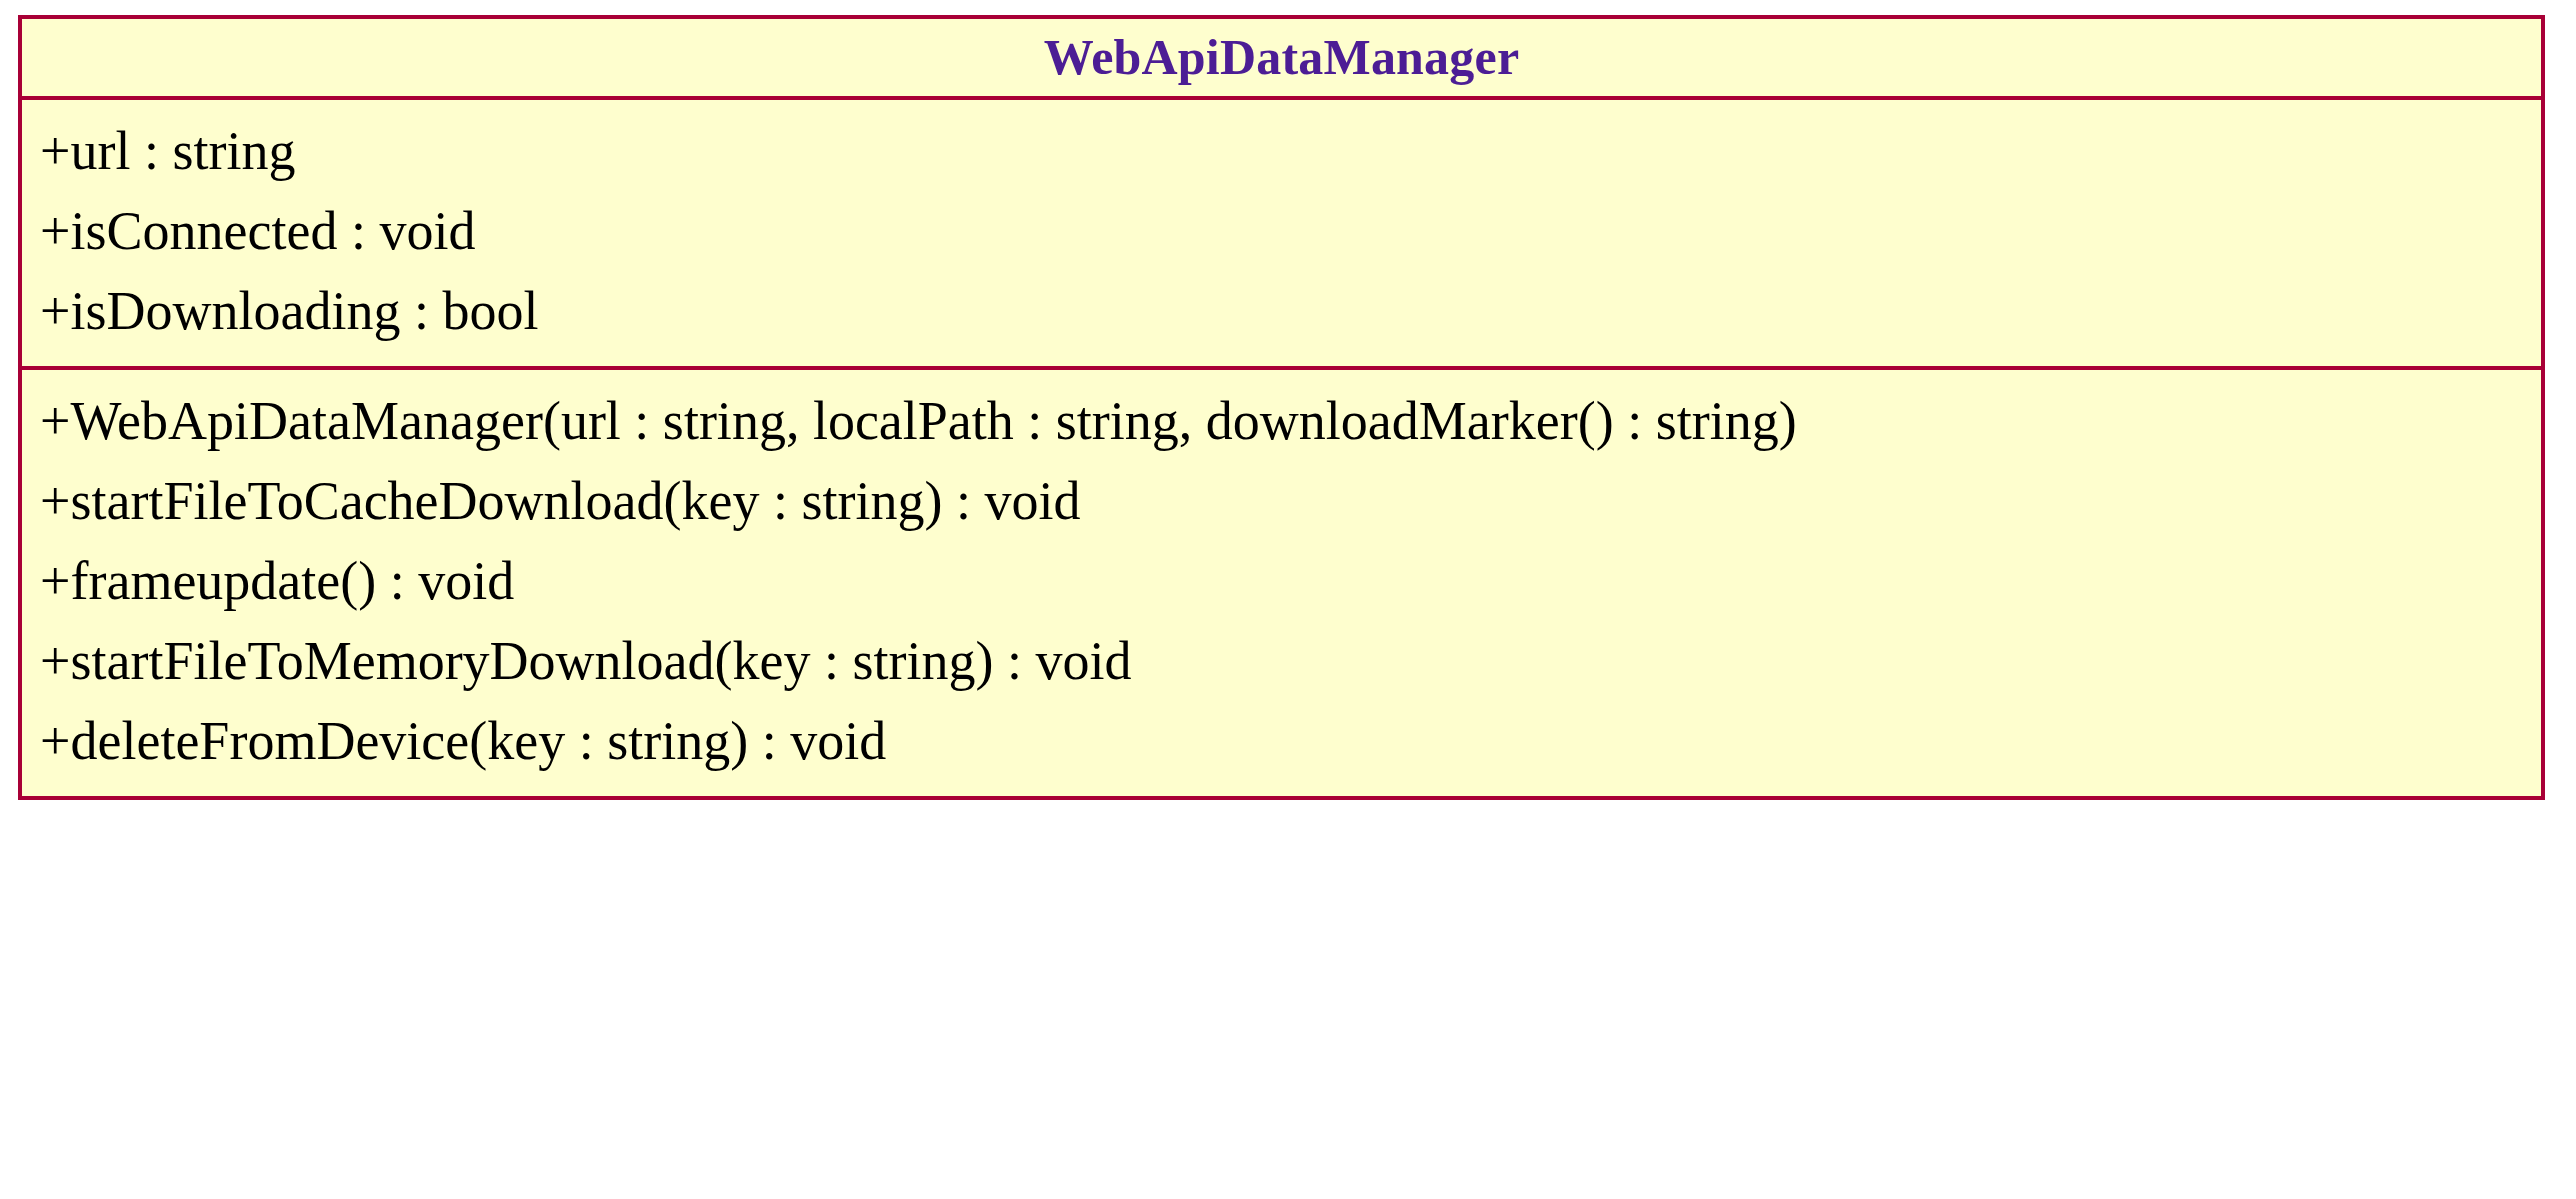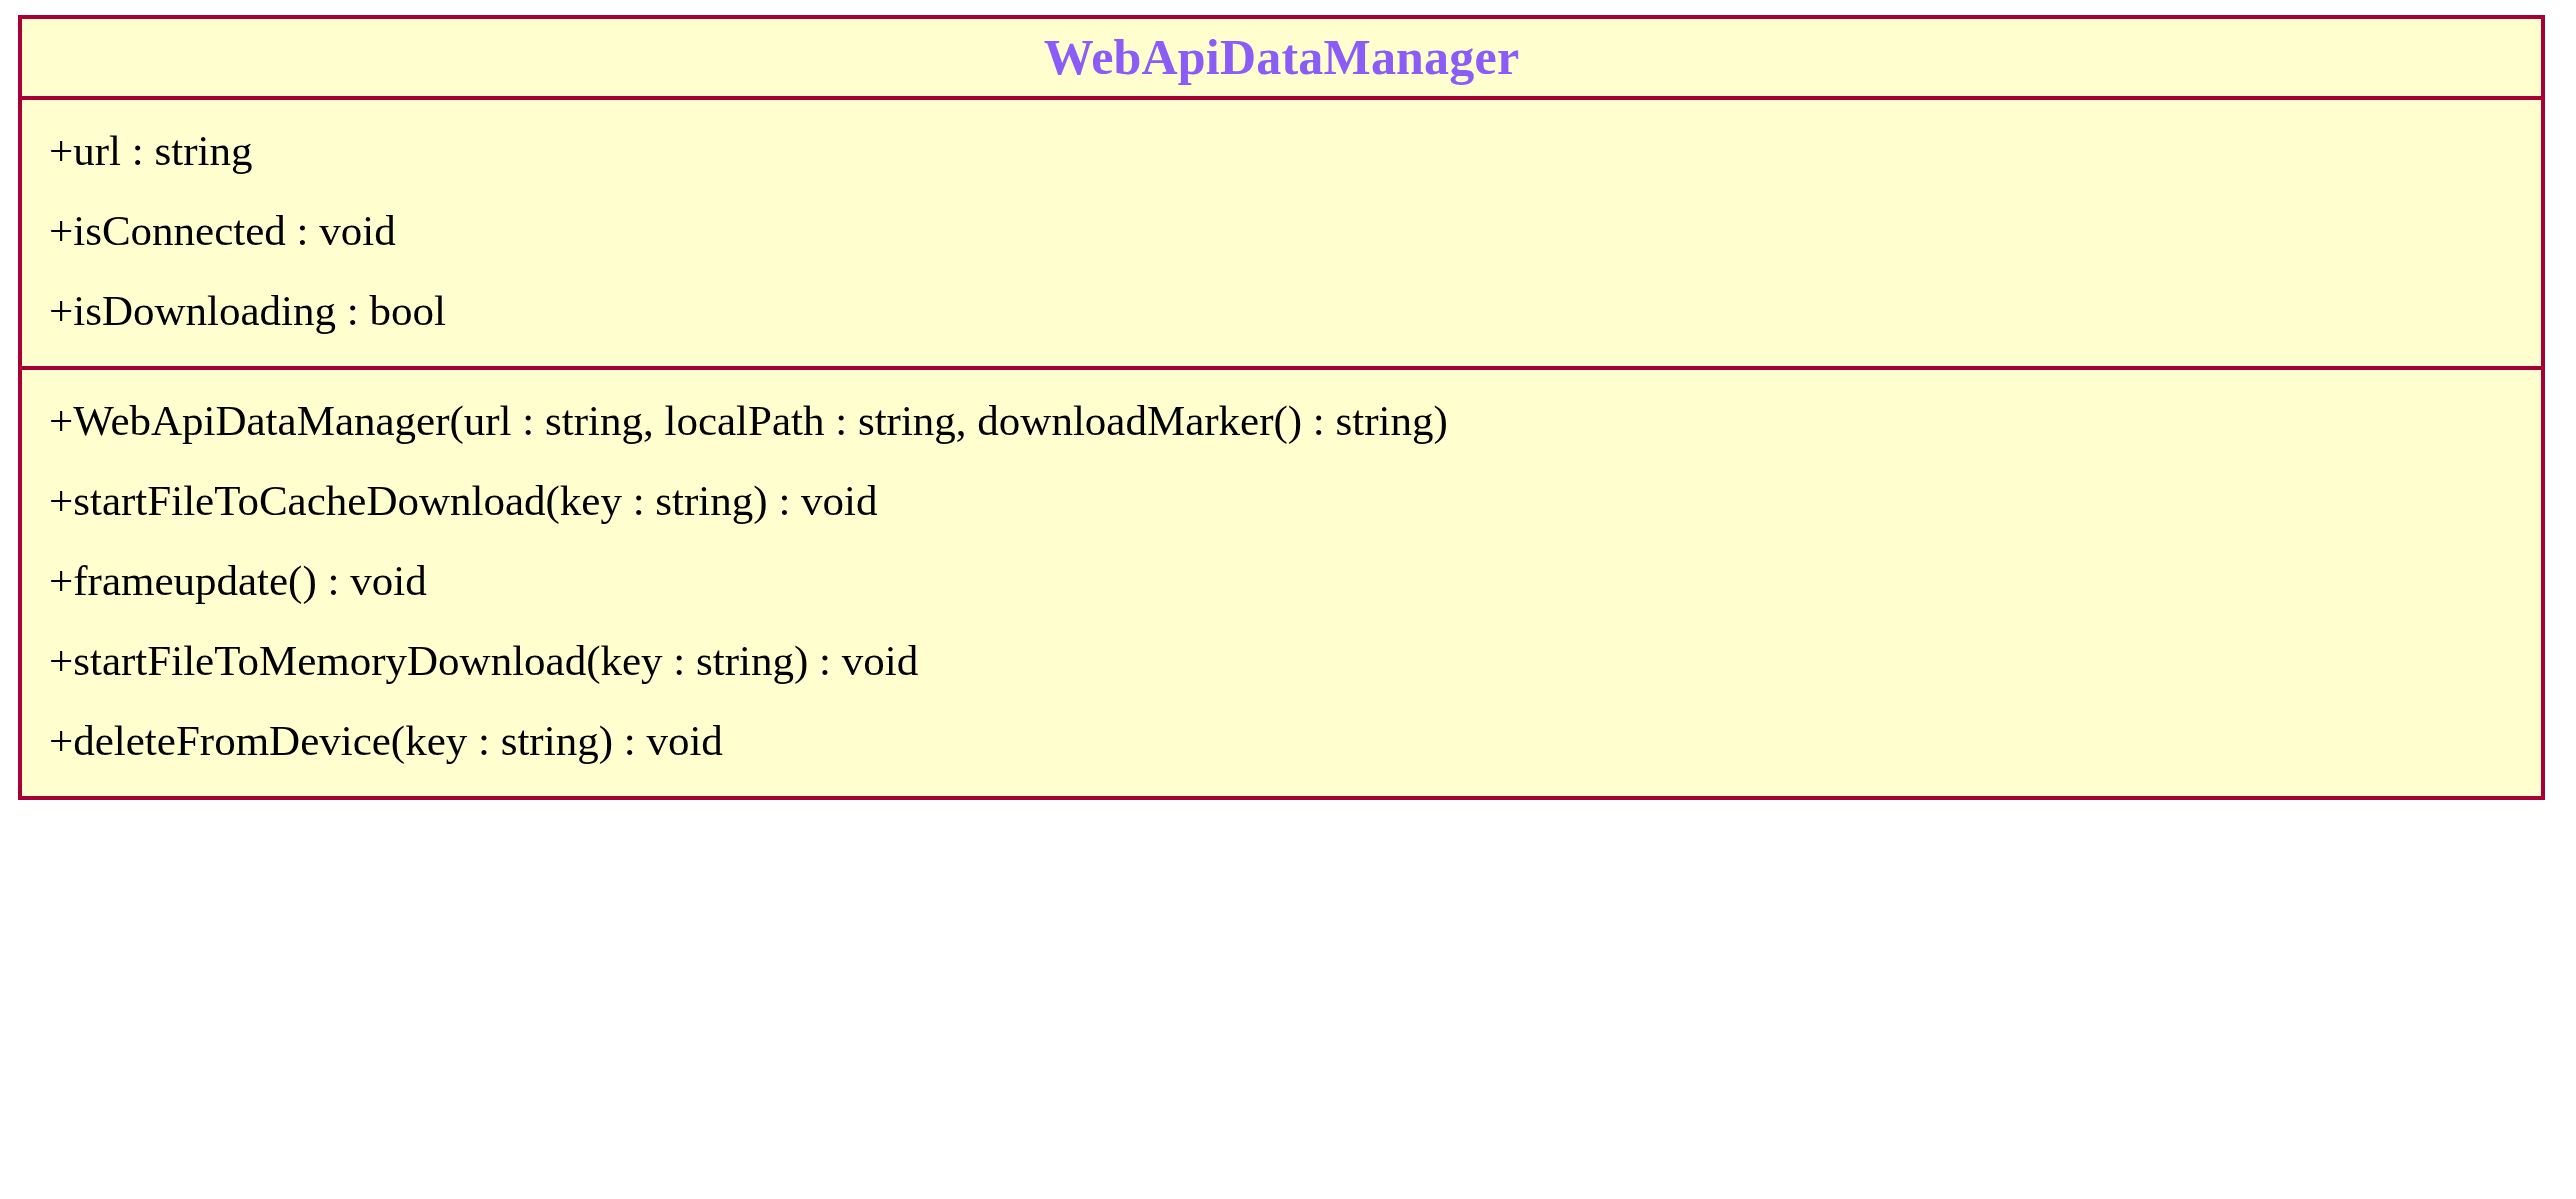--- a/index.html
+++ b/index.html
@@ -36,44 +36,44 @@
     flex-direction: column;
   }
 
   
   .compartment-title {
     box-sizing: border-box;
     text-align: center;
     font-weight: bold;
     font-size: 50px;
     line-height: 1.0;
-    color: #8b5cf6;
+    color: #4c1d95;
     padding: 13px 8px 14.6px 8px;
     letter-spacing: 0.2px;
   }
 
   .divider {
     height: 4px;
     background: #A80036;
     width: 100%;
     flex: 0 0 auto;
   }
 
   
   .compartment-body {
     box-sizing: border-box;
     padding: 11.3px 0 14.6px 0;
     color: #000000;
   }
 
   .member-line {
-    font-size: 43px;
+    font-size: 54px;
     line-height: 80px;
     white-space: pre;
-    padding-left: 27px;
+    padding-left: 18px;
     color: #000000;
   }
 
   .compartment-attributes .member-line {
     line-height: 80px;
   }
   .compartment-methods .member-line {
     line-height: 80px;
   }
 </style>

